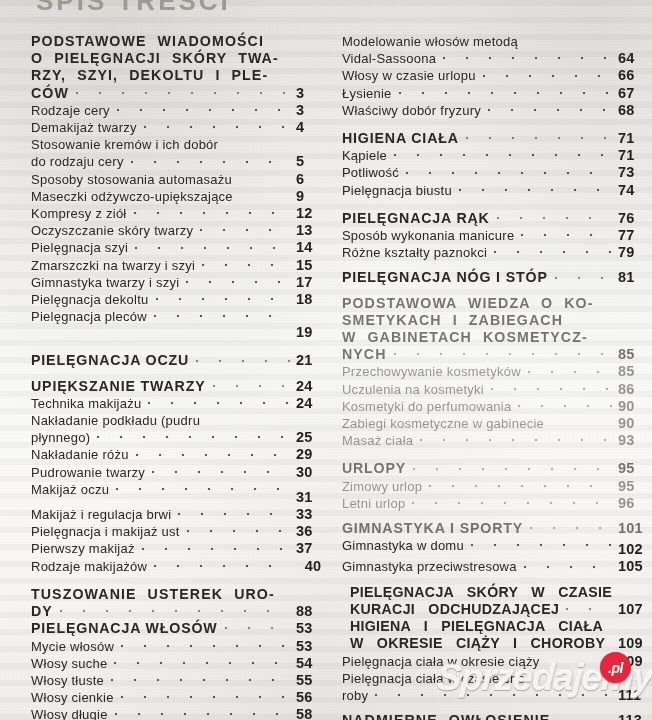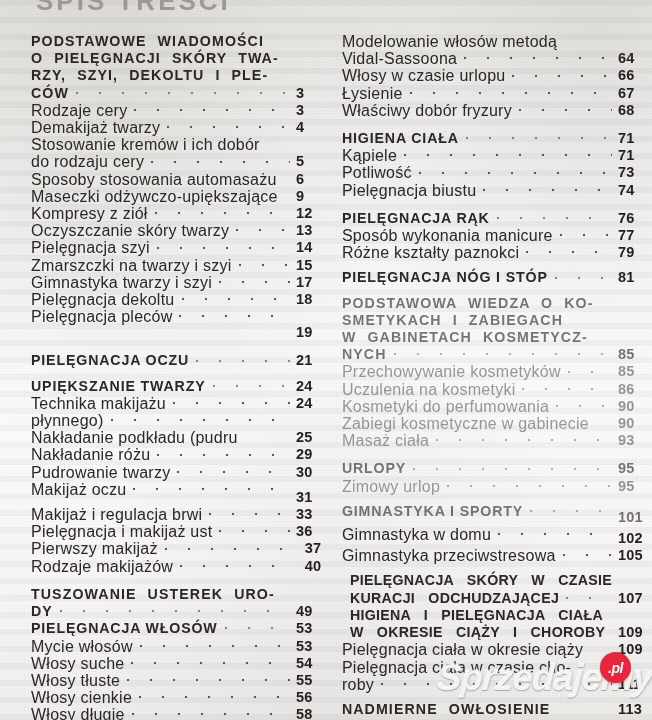--- a/index.html
+++ b/index.html
@@ -123,21 +123,21 @@
   .sect .t {
     font-weight: 700;
     font-size: 14.2px;
     letter-spacing: .85px;
   }
   .sect .dots { opacity: .55; }
 
   
   .item .t {
     font-weight: 400;
-    font-size: 16px;
+    font-size: 13px;
     letter-spacing: .25px;
   }
 
   
   .wide .t { letter-spacing: 1.1px; word-spacing: 6px; }
   .wide2 .t { letter-spacing: .3px; word-spacing: 9px; padding-left: 8px; }
 
   .gap-s { height: 8px; }
   .gap-m { height: 11px; }
 
@@ -344,27 +344,27 @@
           <div class="txtwrap">
             <div class="ln">
               <span class="t">Technika makijażu</span>
               <span class="dots"></span>
             </div>
           </div>
           <div class="pg" style="margin-top: 0px;">24</div>
         </div>
         <div class="entry item">
           <div class="txtwrap">
+            <div class="ln nodots">
+              <span class="t">Nakładanie      podkładu      (pudru</span>
+            </div>
             <div class="ln">
               <span class="t">płynnego)</span>
               <span class="dots"></span>
             </div>
-            <div class="ln nodots">
-              <span class="t">Nakładanie      podkładu      (pudru</span>
-            </div>
           </div>
           <div class="pg" style="margin-top: 17.2px;">25</div>
         </div>
         <div class="entry item">
           <div class="txtwrap">
             <div class="ln">
               <span class="t">Nakładanie różu</span>
               <span class="dots"></span>
             </div>
           </div>
@@ -406,21 +406,21 @@
           </div>
           <div class="pg" style="margin-top: 0px;">36</div>
         </div>
         <div class="entry item">
           <div class="txtwrap">
             <div class="ln">
               <span class="t">Pierwszy makijaż</span>
               <span class="dots"></span>
             </div>
           </div>
-          <div class="pg" style="margin-top: 0px; text-align: center;">37</div>
+          <div class="pg" style="margin-top: 0px;">37</div>
         </div>
         <div class="entry item">
           <div class="txtwrap">
             <div class="ln">
               <span class="t">Rodzaje makijażów</span>
               <span class="dots"></span>
             </div>
           </div>
           <div class="pg" style="margin-top: 0px; text-align: center;">40</div>
         </div>
@@ -428,21 +428,21 @@
         <div class="entry sect wide">
           <div class="txtwrap">
             <div class="ln nodots">
               <span class="t">TUSZOWANIE  USTEREK  URO-</span>
             </div>
             <div class="ln">
               <span class="t">DY</span>
               <span class="dots"></span>
             </div>
           </div>
-          <div class="pg" style="margin-top: 17.2px;">49</div>
+          <div class="pg" style="margin-top: 17.2px;">88</div>
         </div>
         <div class="entry sect">
           <div class="txtwrap">
             <div class="ln">
               <span class="t">PIELĘGNACJA  WŁOSÓW</span>
               <span class="dots"></span>
             </div>
           </div>
           <div class="pg" style="margin-top: 0px;">53</div>
         </div>
@@ -700,29 +700,38 @@
         </div>
         <div class="entry item faded">
           <div class="txtwrap">
             <div class="ln">
               <span class="t">Zimowy urlop</span>
               <span class="dots"></span>
             </div>
           </div>
           <div class="pg" style="margin-top: 0px;">95</div>
         </div>
+        <div class="entry item faded">
+          <div class="txtwrap">
+            <div class="ln">
+              <span class="t">Letni urlop</span>
+              <span class="dots"></span>
+            </div>
+          </div>
+          <div class="pg" style="margin-top: 0px;">96</div>
+        </div>
         <div class="gap-s"></div>
         <div class="entry sect faded2">
           <div class="txtwrap">
             <div class="ln">
               <span class="t">GIMNASTYKA  I  SPORTY</span>
               <span class="dots"></span>
             </div>
           </div>
-          <div class="pg" style="margin-top: 6px;">101</div>
+          <div class="pg" style="margin-top: 0px;">101</div>
         </div>
         <div class="entry item">
           <div class="txtwrap">
             <div class="ln">
               <span class="t">Gimnastyka   w   domu</span>
               <span class="dots"></span>
             </div>
           </div>
           <div class="pg" style="margin-top: 4px;">102</div>
         </div>

